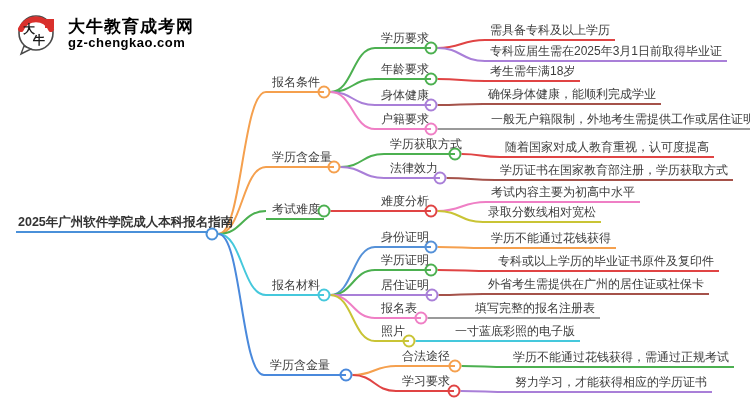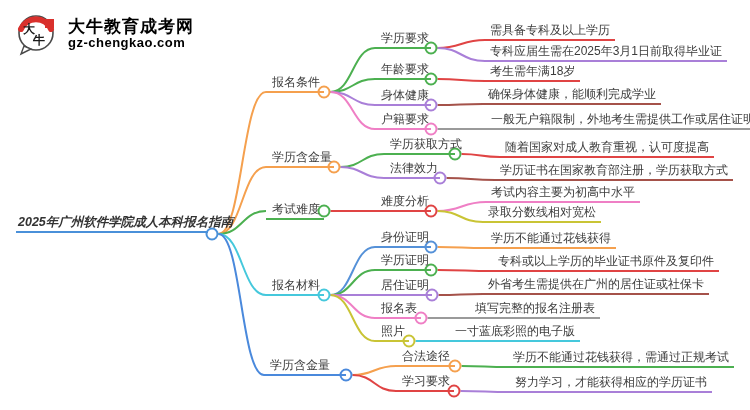--- a/index.html
+++ b/index.html
@@ -93,21 +93,21 @@
         <circle cx="432" cy="295" r="5.5" fill="#fff" stroke="#a97fd8" stroke-width="2"></circle>
         <circle cx="421" cy="318" r="5.5" fill="#fff" stroke="#ef7fc5" stroke-width="2"></circle>
         <circle cx="409" cy="341" r="5.5" fill="#fff" stroke="#c9c435" stroke-width="2"></circle>
         <circle cx="346" cy="375" r="5.5" fill="#fff" stroke="#4a89dc" stroke-width="2"></circle>
         <circle cx="455" cy="366" r="5.5" fill="#fff" stroke="#f5a04e" stroke-width="2"></circle>
         <circle cx="454" cy="391" r="5.5" fill="#fff" stroke="#e04444" stroke-width="2"></circle>
       </g>
   </svg>
 
   <div id="mm-labels">
-      <div class="mm-label mm-root" style="left: 16px; top: 215px; border-bottom-color: rgb(74, 144, 217); width: 190px; padding-left: 2px; font-style: italic;">2025年广州软件学院成人本科报名指南</div>
+      <div class="mm-label mm-root" style="left: 16px; top: 215px; border-bottom-color: rgb(74, 144, 217); width: 190px; padding-left: 2px;">2025年广州软件学院成人本科报名指南</div>
       <div class="mm-label" style="left: 266px; top: 75px; border-bottom-color: rgb(245, 160, 78); width: 52px; padding-left: 6px;">报名条件</div>
       <div class="mm-label" style="left: 375px; top: 31px; border-bottom-color: rgb(76, 176, 80); width: 50px; padding-left: 6px;">学历要求</div>
       <div class="mm-label mm-leaf" style="left: 485px; top: 23px; border-bottom-color: rgb(224, 68, 68);">需具备专科及以上学历</div>
       <div class="mm-label mm-leaf" style="left: 485px; top: 44px; border-bottom-color: rgb(169, 127, 216);">专科应届生需在2025年3月1日前取得毕业证</div>
       <div class="mm-label" style="left: 375px; top: 62px; border-bottom-color: rgb(76, 176, 80); width: 50px; padding-left: 6px;">年龄要求</div>
       <div class="mm-label mm-leaf" style="left: 485px; top: 64px; border-bottom-color: rgb(224, 68, 68);">考生需年满18岁</div>
       <div class="mm-label" style="left: 375px; top: 88px; border-bottom-color: rgb(169, 127, 216); width: 50px; padding-left: 6px;">身体健康</div>
       <div class="mm-label mm-leaf" style="left: 483px; top: 87px; border-bottom-color: rgb(165, 82, 74);">确保身体健康，能顺利完成学业</div>
       <div class="mm-label" style="left: 375px; top: 112px; border-bottom-color: rgb(239, 127, 197); width: 50px; padding-left: 6px;">户籍要求</div>
       <div class="mm-label mm-leaf" style="left: 486px; top: 112px; border-bottom-color: rgb(154, 154, 154);">一般无户籍限制，外地考生需提供工作或居住证明</div>

